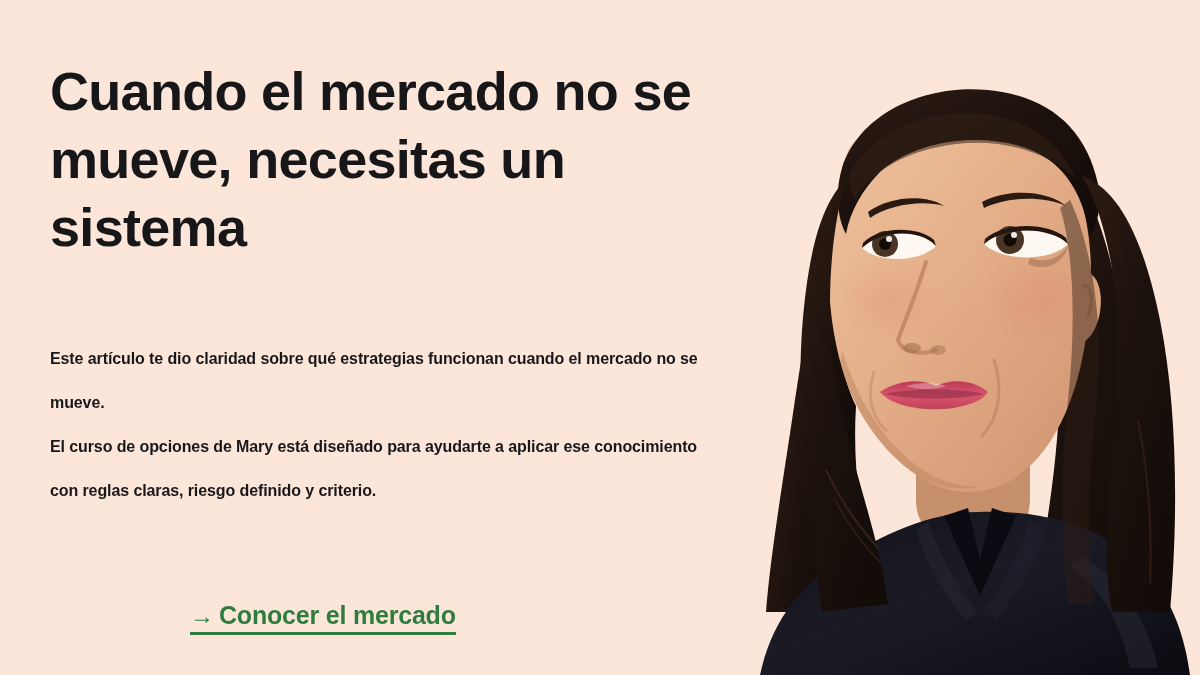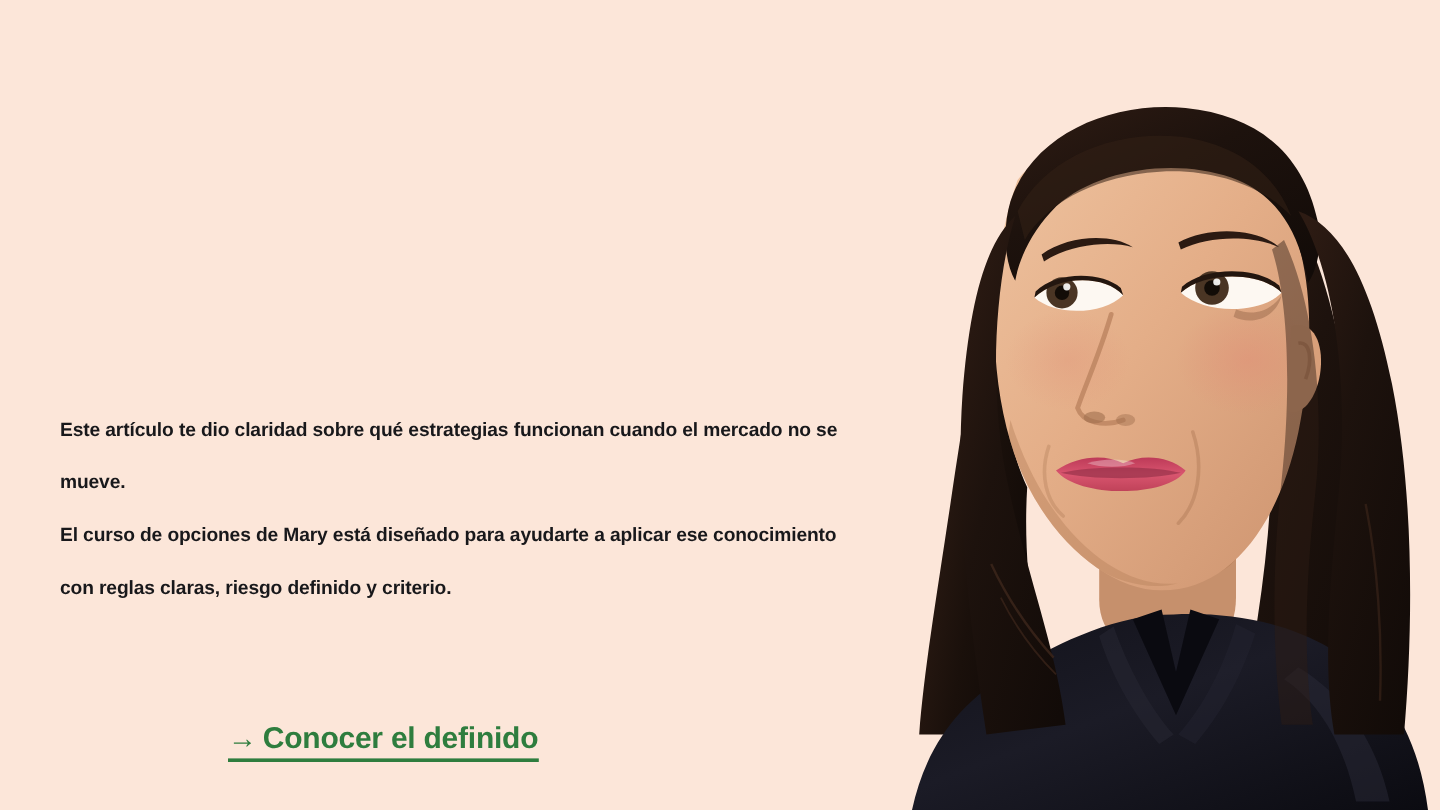--- a/index.html
+++ b/index.html
@@ -231,24 +231,25 @@
                L 338 604 C 330 540, 330 470, 338 400 C 346 326, 344 252, 330 208 Z" fill="#2e1d14" opacity="0.45"></path>
 
       <path d="M96 470 C 110 500, 128 526, 148 548" fill="none" stroke="#3d271b" stroke-width="2" opacity="0.8"></path>
       <path d="M104 498 C 116 522, 132 544, 150 562" fill="none" stroke="#3d271b" stroke-width="1.5" opacity="0.7"></path>
       <path d="M408 420 C 418 470, 422 530, 420 584" fill="none" stroke="#3d271b" stroke-width="2" opacity="0.6"></path>
     </svg>
   </div>
 
   <div class="content">
 
+    <h1 class="headline">Cuando el mercado no se mueve, necesitas un sistema</h1>
 
     <p class="body-copy">Este artículo te dio claridad sobre qué estrategias funcionan cuando el mercado no se mueve.
 El curso de opciones de Mary está diseñado para ayudarte a aplicar ese conocimiento con reglas claras, riesgo definido y criterio.</p>
 
     <div class="cta-wrap">
       <a class="cta-link" href="#">
-        <span class="cta-arrow">→</span><span>Conocer el definido</span>
+        <span class="cta-arrow">→</span><span>Conocer el mercado</span>
       </a>
     </div>
 
   </div>
 </div>
 
 </body></html>

